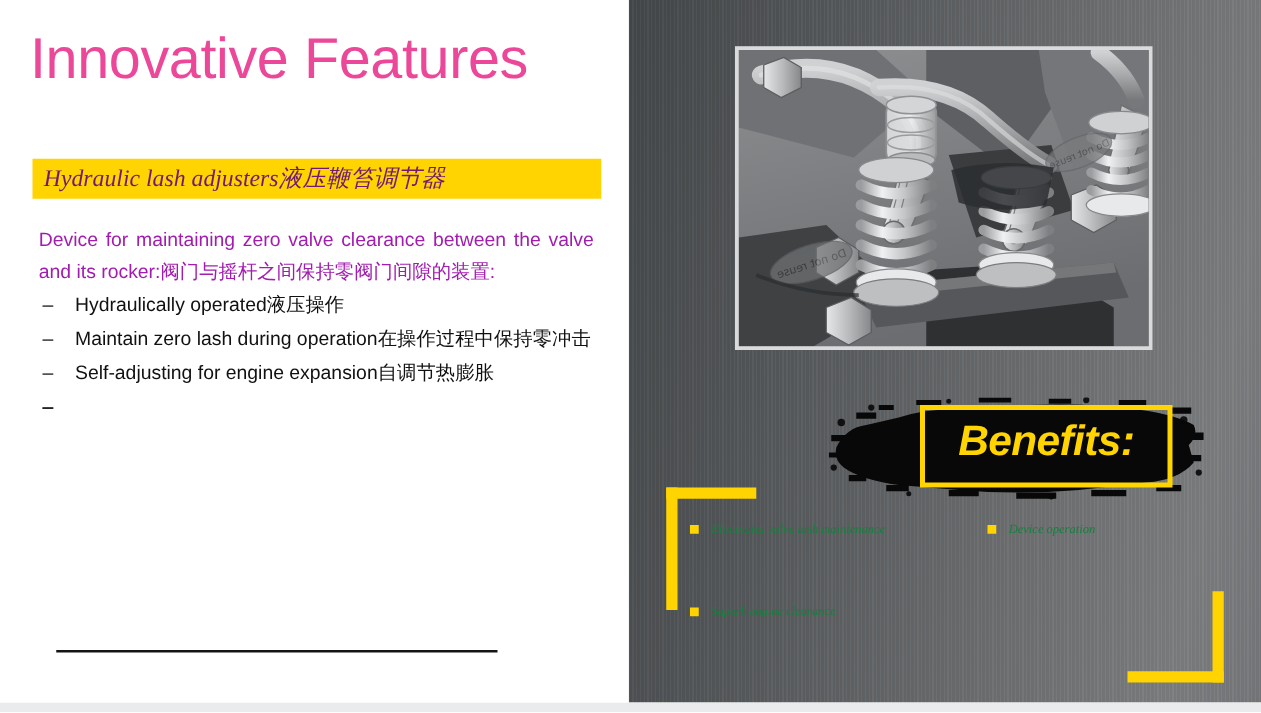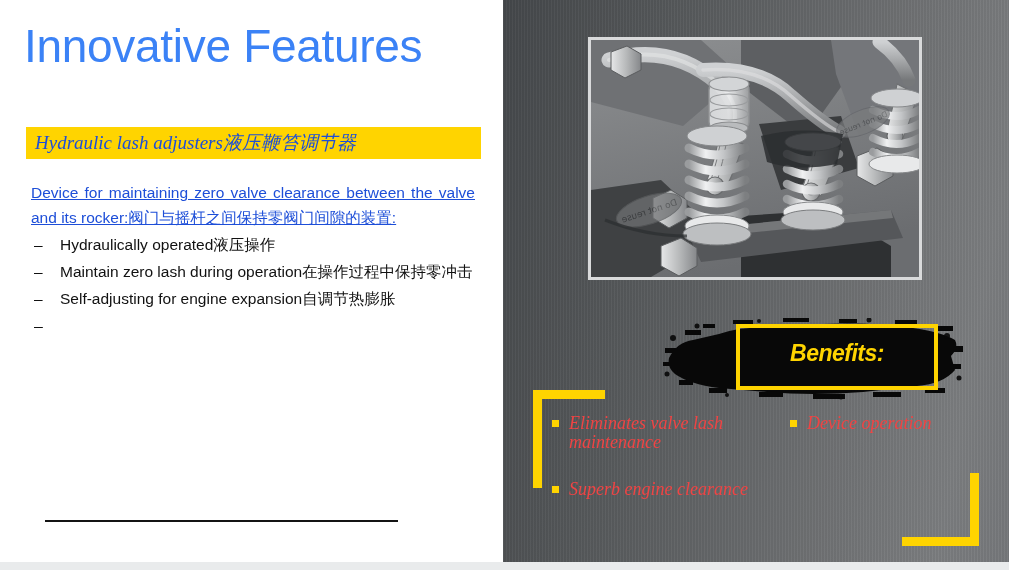--- a/index.html
+++ b/index.html
@@ -56,58 +56,57 @@
   }
 
   #page-title {
     position: absolute;
     left: 24px;
     top: 20px;
     width: 440px;
     font-size: 46px;
     line-height: 52px;
     font-weight: 400;
-    color: #3b82f6;
+    color: #ec4899;
     letter-spacing: -0.3px;
   }
 
   #subtitle-bar {
     position: absolute;
     left: 26px;
     top: 127px;
     width: 455px;
     height: 32px;
     background: #FFD400;
     display: flex;
     align-items: center;
   }
   #subtitle-text {
     font-family: "Liberation Serif", serif;
     font-style: italic;
     font-size: 19px;
-    color: #1d4ed8;
+    color: #701a75;
     padding-left: 9px;
     white-space: nowrap;
   }
 
   #body-block {
     position: absolute;
     left: 31px;
     top: 180px;
     width: 470px;
   }
   #lead-para {
     font-size: 15.5px;
     line-height: 25px;
-    color: #1d4ed8;
+    color: #a21caf;
     text-align: justify;
     text-justify: inter-word;
     margin: 0 0 2px 0;
     width: 444px;
-    text-decoration: underline;
   }
   ul#feature-list {
     list-style: none;
     margin: 0;
     padding: 0;
     width: 470px;
   }
   ul#feature-list li {
     position: relative;
     font-size: 15.5px;
@@ -166,21 +165,21 @@
     width: 202px;
     height: 66px;
     border: 4px solid #FFD400;
     box-sizing: border-box;
   }
   #benefit-title {
     position: absolute;
     left: 742px;
     top: 336px;
     width: 190px;
-    font-size: 23px;
+    font-size: 34px;
     line-height: 34px;
     font-weight: bold;
     font-style: italic;
     color: #FFD400;
     text-align: center;
     letter-spacing: -0.5px;
   }
 
   
   .bracket {
@@ -200,23 +199,23 @@
     width: 420px;
     display: grid;
     grid-template-columns: 238px 182px;
     grid-auto-rows: 66px;
   }
   .benefit-item {
     position: relative;
     padding-left: 19px;
     font-family: "Liberation Serif", serif;
     font-style: italic;
-    font-size: 18px;
+    font-size: 10px;
     line-height: 19px;
-    color: #ef4444;
+    color: #15803d;
   }
   .benefit-item .sq {
     position: absolute;
     left: 2px;
     top: 6px;
     width: 7px;
     height: 7px;
     background: #FFD400;
   }
 </style>

